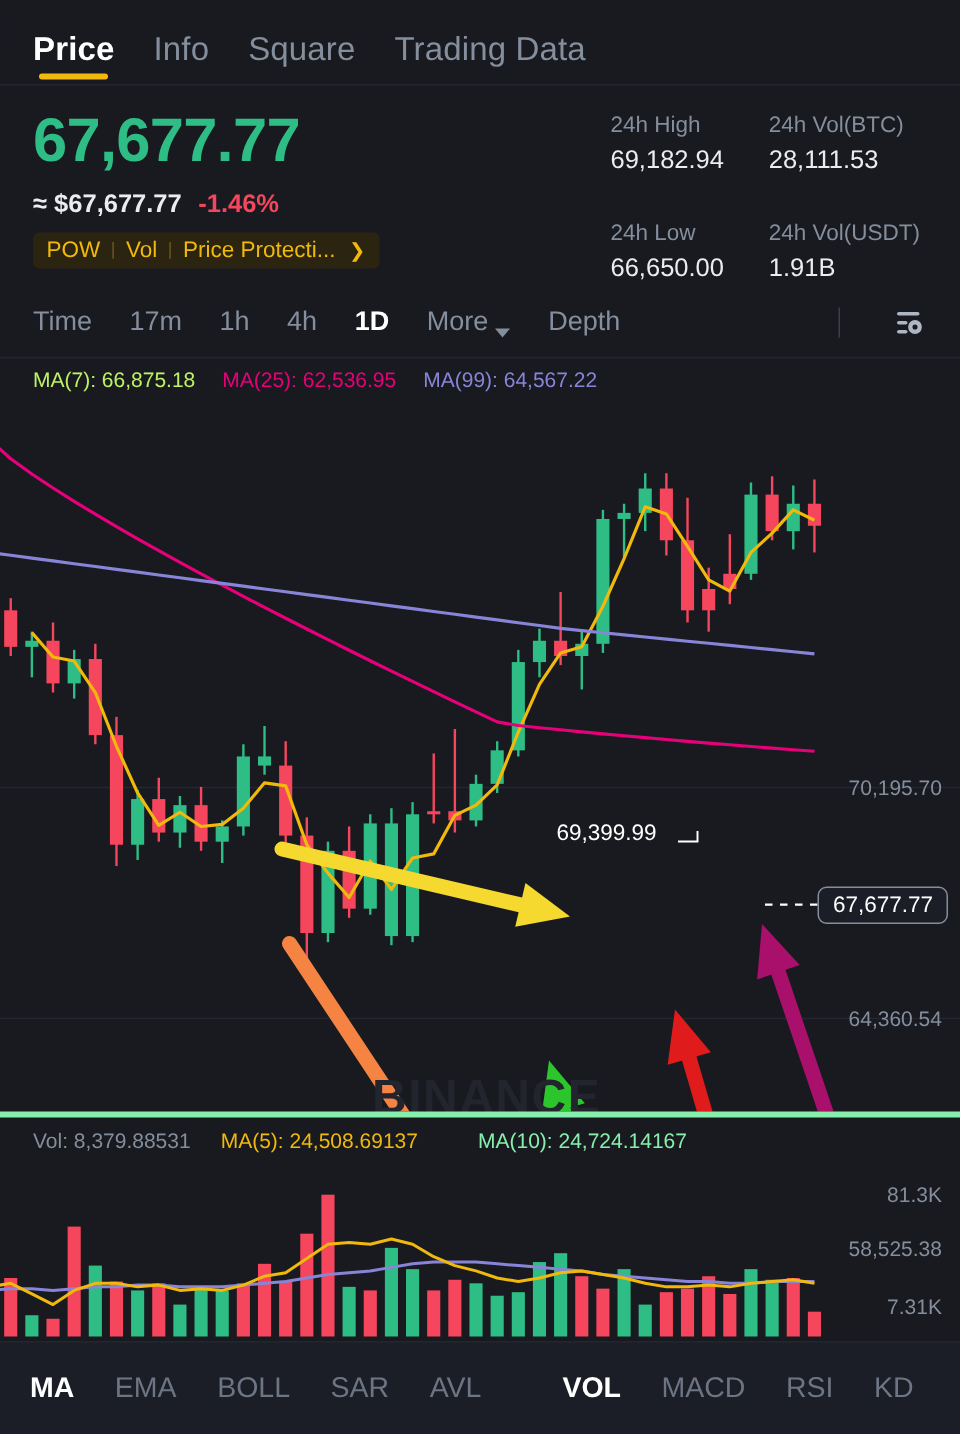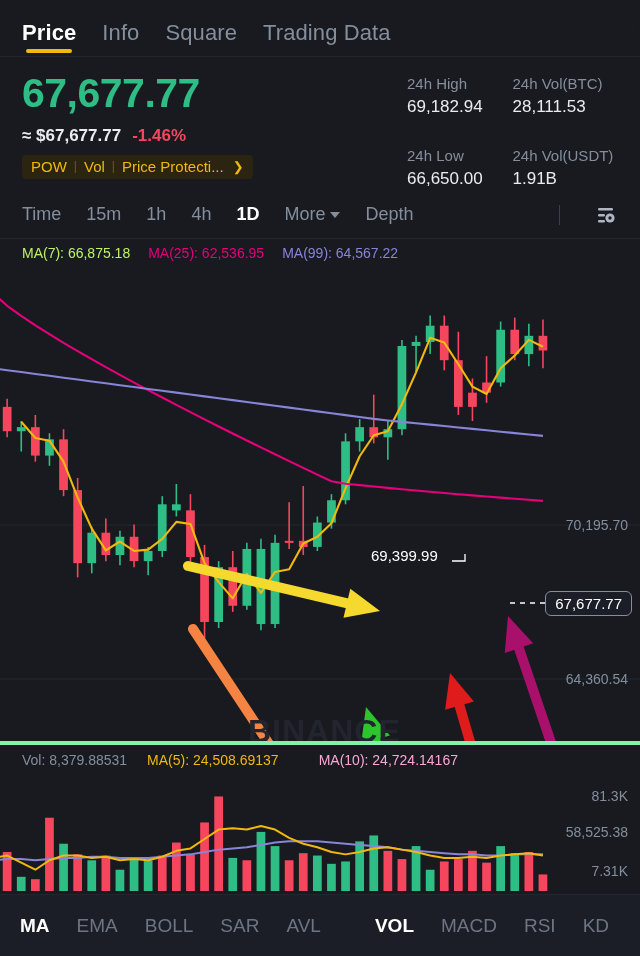--- a/index.html
+++ b/index.html
@@ -54,21 +54,21 @@
   .stat-v { font-size: 17px; color: #eaecef; }
 
   
   .tfbar {
     display: flex; align-items: center; gap: 25px;
     padding: 6px 22px 10px 22px; height: 44px;
     border-bottom: 1px solid #23262f;
   }
   .tf { font-size: 18px; color: #848e9c; white-space: nowrap; }
   .tf.active { color: #ffffff; font-weight: 700; }
-  .tfmore { display: inline-flex; align-items: center; gap: 5px; }
+  .tfmore { display: inline-flex; align-items: flex-end; gap: 5px; }
   .caret { width: 0; height: 0; border-left: 5px solid transparent; border-right: 5px solid transparent; border-top: 6px solid #848e9c; }
   .tfspacer { flex: 1; }
   .vdiv { width: 1px; height: 20px; background: #3a3f4b; margin-right: 9px; }
   .seticon { display: block; }
 
   
   .malegend {
     display: flex; align-items: center; gap: 18px;
     padding: 6px 22px 0 22px; font-size: 14px;
   }
@@ -168,21 +168,21 @@
         </div>
         <div>
           <div class="stat-l">24h Vol(USDT)</div>
           <div class="stat-v">1.91B</div>
         </div>
       </div>
   </div>
 
   <div class="tfbar" id="tfbar">
       <div class="tf"><span>Time</span></div>
-      <div class="tf"><span>15m</span></div>
+      <div class="tf"><span>17m</span></div>
       <div class="tf"><span>1h</span></div>
       <div class="tf"><span>4h</span></div>
       <div class="tf active"><span>1D</span></div>
       <div class="tf tfmore">
         <span>More</span>
         <span class="caret"></span>
       </div>
       <div class="tf"><span>Depth</span></div>
       <div class="tfspacer"></div>
       <div class="vdiv"></div>
@@ -340,21 +340,21 @@
         <path d="M11 15 L15 15 L15 11" stroke="#aeb6c4" stroke-width="1.7" fill="none" stroke-linecap="round"></path>
         <path d="M15 15 L9.5 9.5" stroke="#aeb6c4" stroke-width="1.7" stroke-linecap="round"></path>
       </svg>
     </div>
   </div>
 
   <div class="volwrap">
     <div class="vollegend" id="vollegend">
         <span style="color: rgb(132, 142, 156);">Vol: 8,379.88531</span>
         <span style="color: rgb(240, 185, 11);">MA(5): 24,508.69137</span>
-        <span style="color: #f9a8d4; padding-left: 20px;">MA(10): 24,724.14167</span>
+        <span style="color: #86efac; padding-left: 20px;">MA(10): 24,724.14167</span>
       </div>
     <svg class="volsvg" width="640" height="127" viewBox="0 0 640 127">
       <g id="volbars">
           <rect x="-11.321" y="82.54545454545455" width="8.741999999999999" height="35.45454545454545" fill="#f6465d"></rect>
           <rect x="2.778999999999999" y="79" width="8.741999999999999" height="39" fill="#f6465d"></rect>
           <rect x="16.879" y="103.81818181818181" width="8.741999999999999" height="14.18181818181818" fill="#2ebd85"></rect>
           <rect x="30.979000000000003" y="106.18181818181819" width="8.741999999999999" height="11.818181818181818" fill="#f6465d"></rect>
           <rect x="45.07899999999999" y="44.72727272727272" width="8.741999999999999" height="73.27272727272728" fill="#f6465d"></rect>
           <rect x="59.178999999999995" y="70.72727272727272" width="8.741999999999999" height="47.27272727272727" fill="#2ebd85"></rect>
           <rect x="73.279" y="81.36363636363636" width="8.741999999999999" height="36.63636363636364" fill="#f6465d"></rect>

